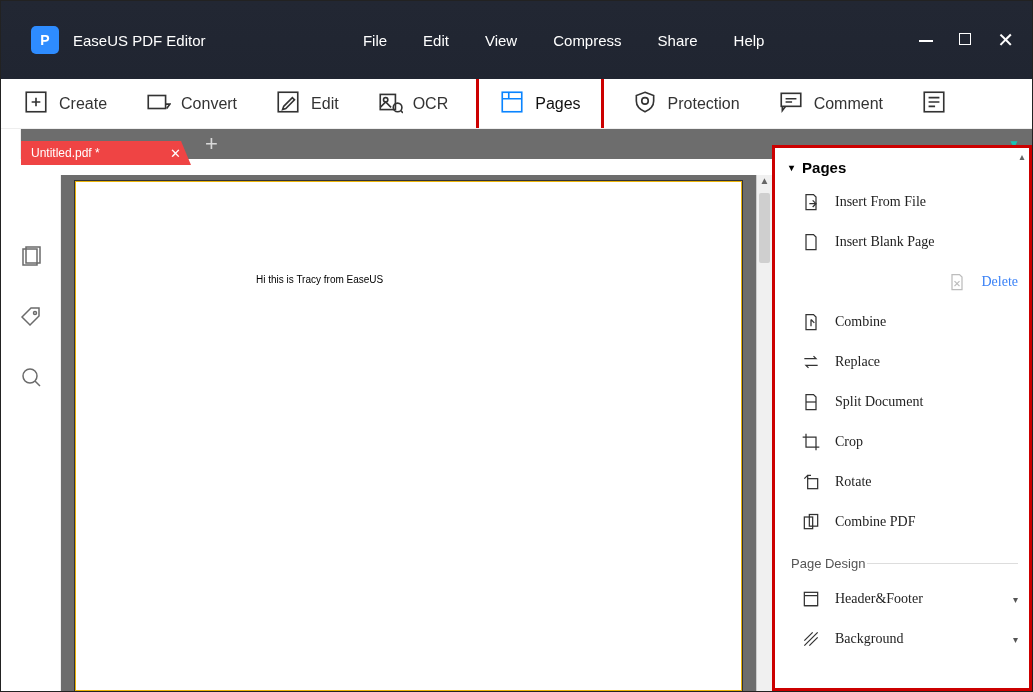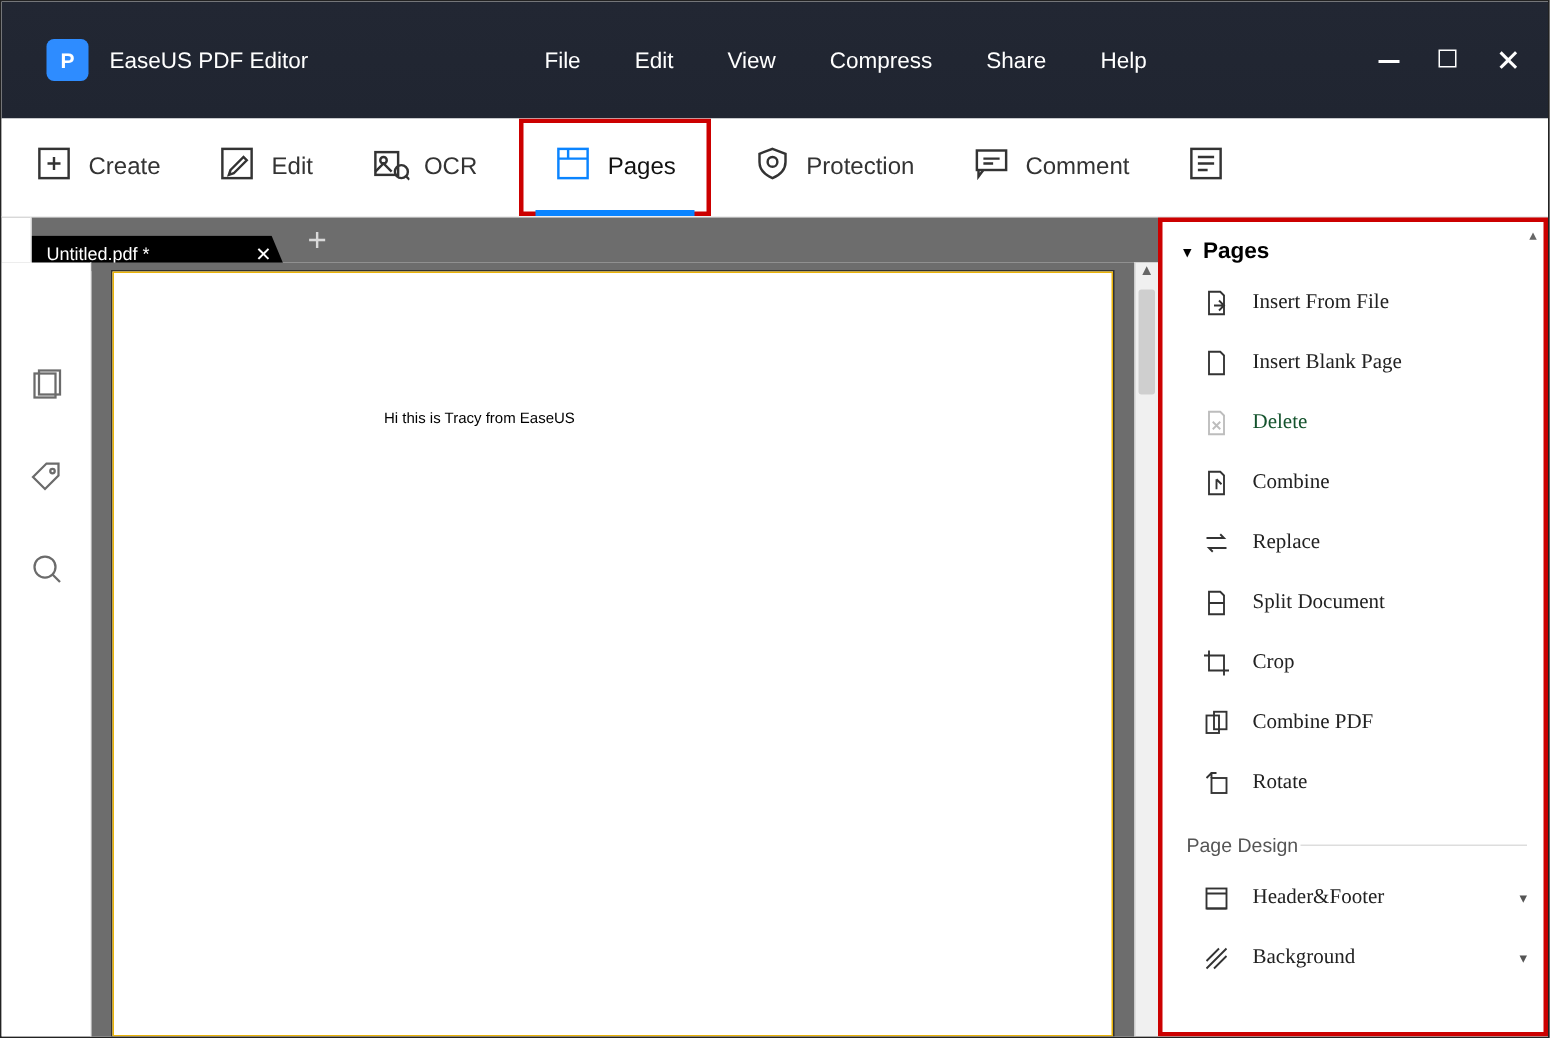--- a/index.html
+++ b/index.html
@@ -35,41 +35,41 @@
   .menus { display:flex; margin-left:auto; margin-right:auto; gap:36px; padding-left:80px;}
   .menus span { font-size:15px; cursor:pointer; }
   .win-controls { display:flex; gap:26px; align-items:center; margin-left:auto;}
   .win-controls span{ font-size:14px; cursor:pointer;}
   .square{display:inline-block;width:12px;height:12px;border:1.5px solid #fff;}
   .minus{display:inline-block;width:14px;height:2px;background:#fff;position:relative;top:-3px;}
   .titlebar .x{font-size:20px;}
 
   
   .toolbar{
-    height:66px;background:#fff;display:flex;align-items:center;
+    height:50px;background:#fff;display:flex;align-items:center;
     padding:0 12px;gap:18px;border-bottom:1px solid #eee;
     overflow:hidden;
   }
   .tool{
     display:flex;align-items:center;gap:10px;font-size:16px;color:#333;
     cursor:pointer;padding:6px 10px;white-space:nowrap;
   }
   .tool svg{width:26px;height:26px;stroke:#333;stroke-width:1.5;fill:none;}
   .tool.active{border:3px solid #c00;padding:14px 20px;position:relative;}
   .tool.active::after{content:"";position:absolute;left:8px;right:8px;bottom:-3px;height:4px;background:#0a84ff;}
   .tool.active svg{stroke:#0a84ff;}
   .tool.active span{color:#111;}
 
   
   .tabstrip{
     height:30px;background:#6d6d6d;display:flex;align-items:center;
   }
   .left-gutter-top{width:20px;height:100%;background:#fff;border-right:1px solid #eee;}
   .tab{
-    height:24px;background:#000000;color:#fff;font-size:12px;
+    height:24px;background:#ef4444;color:#fff;font-size:12px;
     display:flex;align-items:center;padding:0 10px;gap:30px;
     min-width:170px;justify-content:space-between;
     clip-path: polygon(0 0, calc(100% - 10px) 0, 100% 100%, 0 100%);
     margin-bottom:-6px;align-self:flex-end;
   }
   .tab-close{cursor:pointer;font-size:13px;}
   .tab-new{color:#d9d9d9;font-size:22px;padding:0 14px;cursor:pointer;line-height:1;}
   .tabstrip .spacer{flex:1;}
   .drop-caret{color:#19c3b5;margin-right:12px;font-size:12px;}
 
@@ -111,21 +111,21 @@
   .panel-header{
     display:flex;align-items:center;gap:8px;font-weight:700;font-size:15px;
     padding:10px 16px 6px 16px;
   }
   .panel-header .caret{font-size:10px;}
   .panel-list{display:flex;flex-direction:column;}
   .panel-item{
     display:flex;align-items:center;gap:14px;font-size:14px;color:#222;
     padding:10px 14px 10px 28px;cursor:pointer;font-family:Liberation Serif, serif;
   }
-  .panel-item.disabled{color:#14532d;}
+  .panel-item.disabled{color:#3b82f6;justify-content:flex-end;}
   .panel-item.disabled svg{stroke:#bdbdbd;}
   .panel-item svg{width:20px;height:20px;stroke:#333;stroke-width:1.5;fill:none;flex-shrink:0;}
   .panel-section{
     font-size:13px;color:#555;padding:14px 14px 8px 18px;
     display:flex;align-items:center;gap:2px;
   }
   .panel-section .line{flex:1;height:1px;background:#ddd;}
   .panel-item .chev{margin-left:auto;font-size:10px;color:#555;}
 </style>
 </head>
@@ -157,20 +157,29 @@
       <svg viewBox="0 0 24 24">
           <rect x="3" y="3" width="18" height="18"></rect>
           <path d="M12 8v8M8 12h8"></path>
         </svg>
     </span>
     <span>Create</span>
   </div>
   <div class="tool">
     <span>
       <svg viewBox="0 0 24 24">
+          <rect x="3" y="6" width="16" height="12"></rect>
+          <path d="M19 14l4 0 -3 4"></path>
+        </svg>
+    </span>
+    <span>Convert</span>
+  </div>
+  <div class="tool">
+    <span>
+      <svg viewBox="0 0 24 24">
           <rect x="3" y="3" width="18" height="18"></rect>
           <path d="M8 16l8-8 2 2-8 8-3 1z"></path>
         </svg>
     </span>
     <span>Edit</span>
   </div>
   <div class="tool">
     <span>
       <svg viewBox="0 0 24 24">
           <rect x="3" y="5" width="14" height="14"></rect>
@@ -318,31 +327,31 @@
         <span>Split Document</span>
       </div>
       <div class="panel-item">
         <svg viewBox="0 0 24 24">
             <path d="M6 2v16h16M2 6h16v16"></path>
           </svg>
         <span>Crop</span>
       </div>
       <div class="panel-item">
         <svg viewBox="0 0 24 24">
+            <rect x="8" y="8" width="12" height="12"></rect>
+            <path d="M8 8V4h4M4 8l4-4"></path>
+          </svg>
+        <span>Rotate</span>
+      </div>
+      <div class="panel-item">
+        <svg viewBox="0 0 24 24">
             <rect x="4" y="6" width="10" height="14"></rect>
             <rect x="10" y="3" width="10" height="14"></rect>
           </svg>
         <span>Combine PDF</span>
-      </div>
-      <div class="panel-item">
-        <svg viewBox="0 0 24 24">
-            <rect x="8" y="8" width="12" height="12"></rect>
-            <path d="M8 8V4h4M4 8l4-4"></path>
-          </svg>
-        <span>Rotate</span>
       </div>
     </div>
 
     <div class="panel-section">
       <span>Page Design</span>
       <span class="line"></span>
     </div>
 
     <div class="panel-item">
       <svg viewBox="0 0 24 24">

